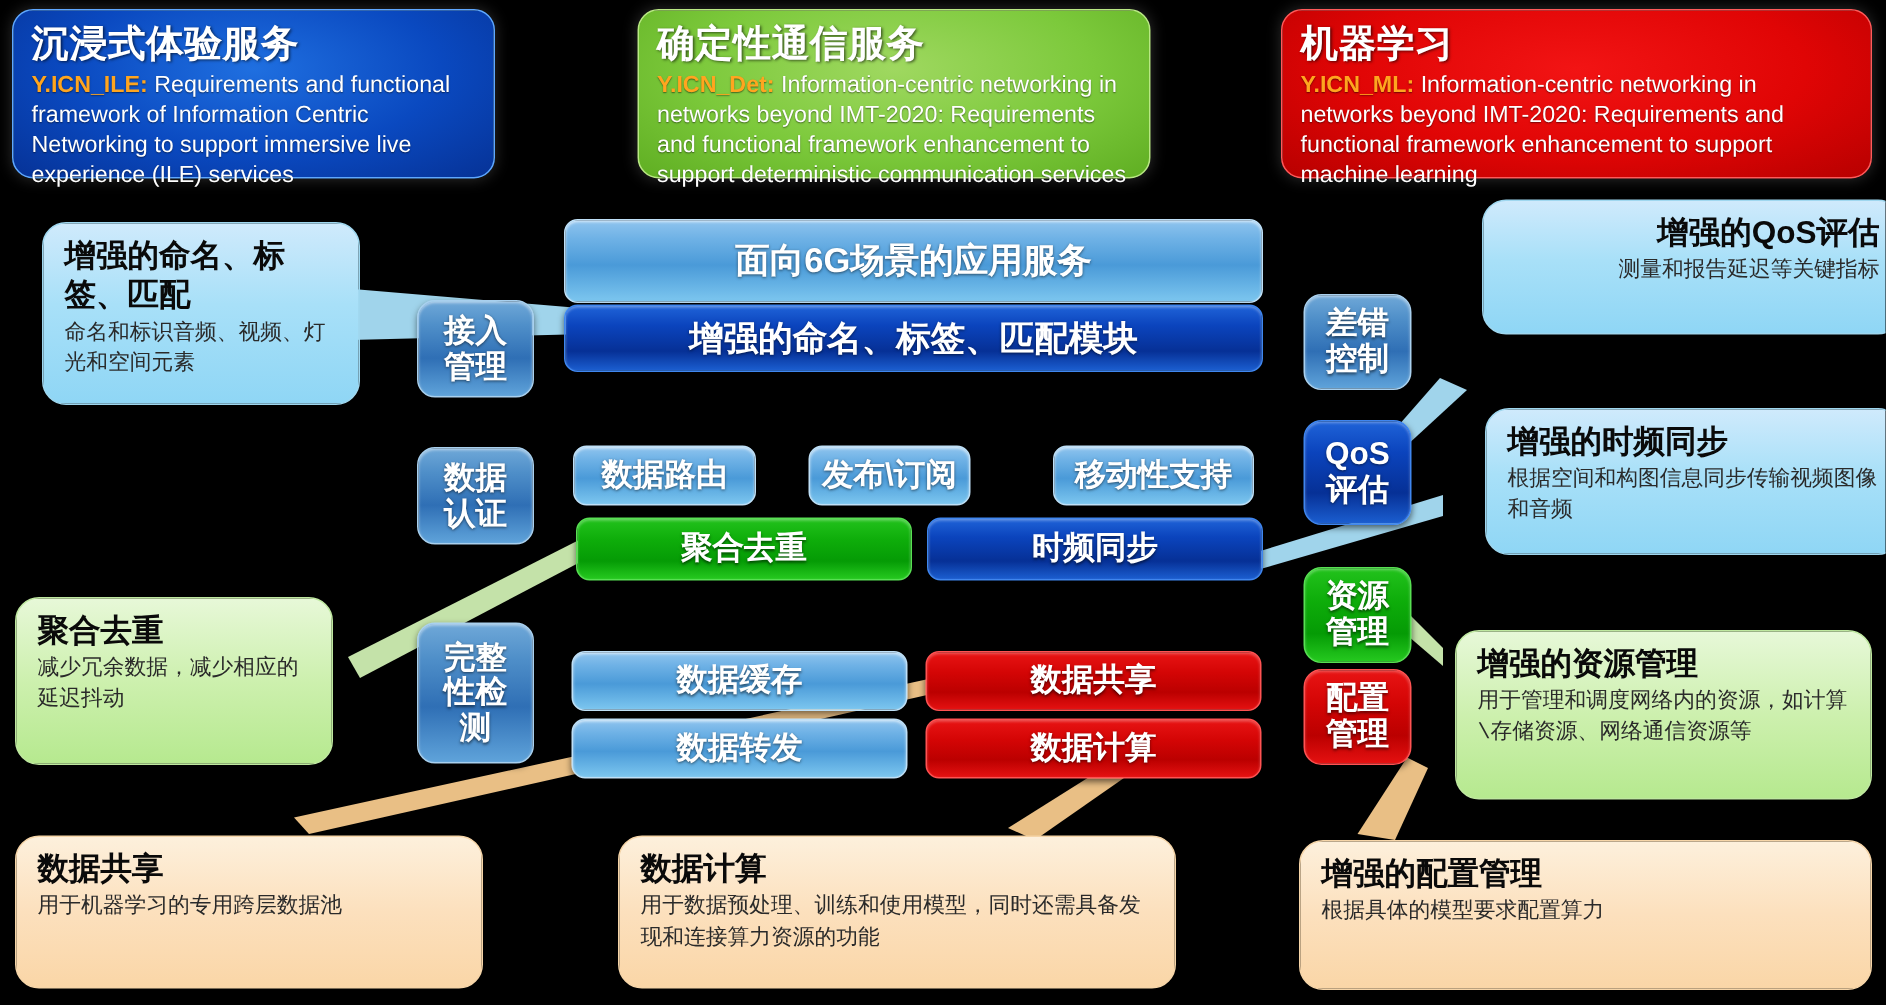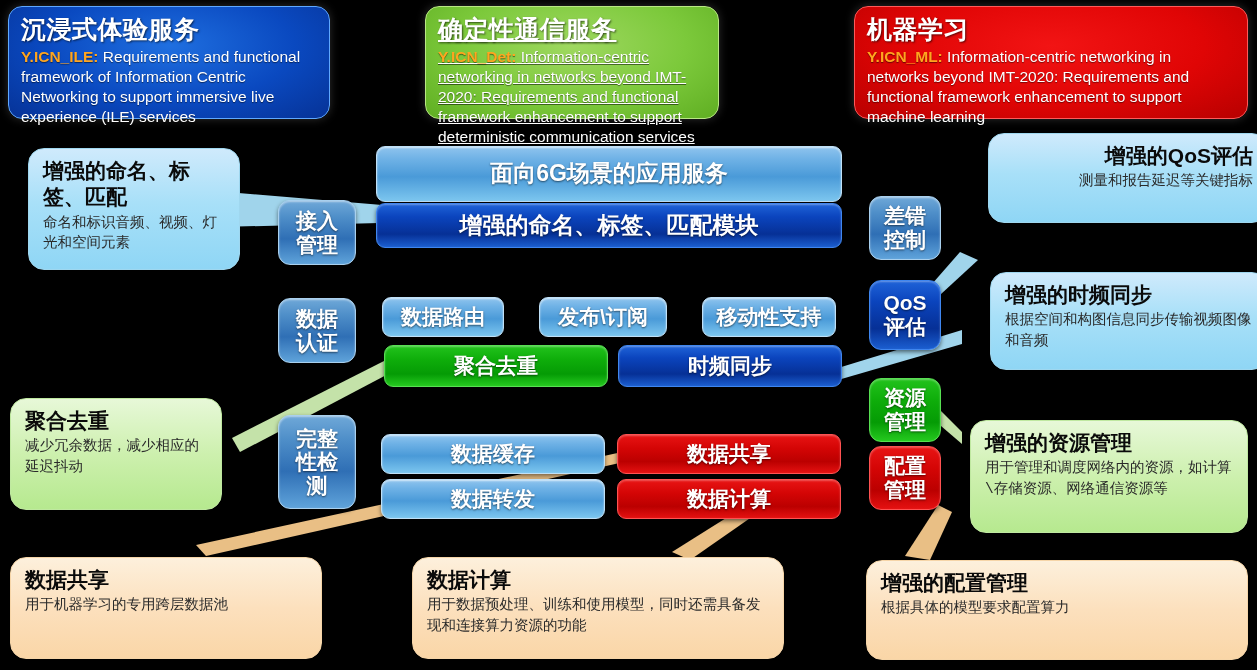--- a/index.html
+++ b/index.html
@@ -115,21 +115,21 @@
     <polygon points="962,330 838,368 838,380 962,344" fill="#a9dff8" opacity="0.95"></polygon>
 
     <polygon points="962,432 938,408 934,420 962,444" fill="#cfeeb2" opacity="0.95"></polygon>
   </svg>
 
   <div class="abs banner banner-blue" style="left:8px;top:6px;width:322px;height:113px;">
     <div class="b-title">沉浸式体验服务</div>
     <div class="b-body"><span class="b-code">Y.ICN_ILE:</span><span> Requirements and functional framework of Information Centric Networking to support immersive live experience (ILE) services</span></div>
   </div>
 
-  <div class="abs banner banner-green" style="left:425px;top:6px;width:294px;height:113px;text-decoration:underline;">
+  <div class="abs banner banner-green" style="left:425px;top:6px;width:342px;height:113px;">
     <div class="b-title">确定性通信服务</div>
     <div class="b-body"><span class="b-code">Y.ICN_Det:</span><span> Information-centric networking in networks beyond IMT-2020: Requirements and functional framework enhancement to support deterministic communication services</span></div>
   </div>
 
   <div class="abs banner banner-red" style="left:854px;top:6px;width:394px;height:113px;">
     <div class="b-title">机器学习</div>
     <div class="b-body"><span class="b-code">Y.ICN_ML:</span><span> Information-centric networking in networks beyond IMT-2020: Requirements and functional framework enhancement to support machine learning</span></div>
   </div>
 
   <div class="abs blk blk-lightblue blk-wide" style="left:376px;top:146px;width:466px;height:56px;">
@@ -152,21 +152,21 @@
 
   <div class="abs blk blk-midblue blk-sidebar" style="left:278px;top:415px;width:78px;height:94px;flex-direction:column;">
     <span>完整</span>
     <span>性检</span>
     <span>测</span>
   </div>
 
   <div class="abs blk blk-lightblue blk-row" style="left:382px;top:297px;width:122px;height:40px;">
     <span>数据路由</span>
   </div>
-  <div class="abs blk blk-lightblue blk-row" style="left:539px;top:297px;width:128px;height:40px;">
+  <div class="abs blk blk-lightblue blk-row" style="left:539px;top:297px;width:108px;height:40px;">
     <span>发布\订阅</span>
   </div>
   <div class="abs blk blk-lightblue blk-row" style="left:702px;top:297px;width:134px;height:40px;">
     <span>移动性支持</span>
   </div>
 
   <div class="abs blk blk-green blk-row" style="left:384px;top:345px;width:224px;height:42px;">
     <span>聚合去重</span>
   </div>
   <div class="abs blk blk-darkblue blk-row" style="left:618px;top:345px;width:224px;height:42px;">

